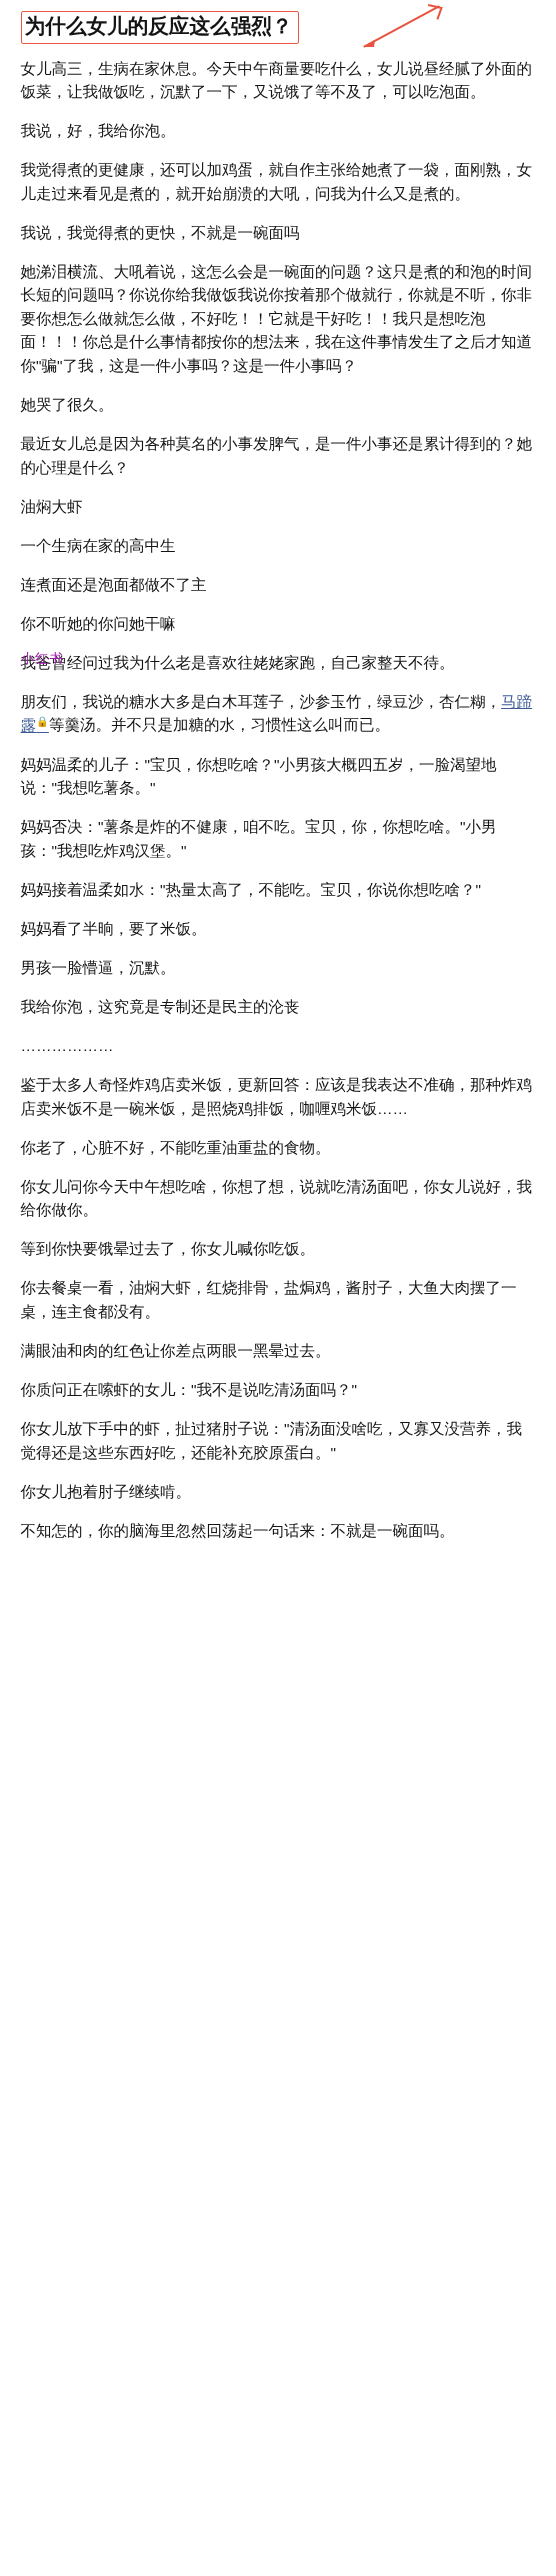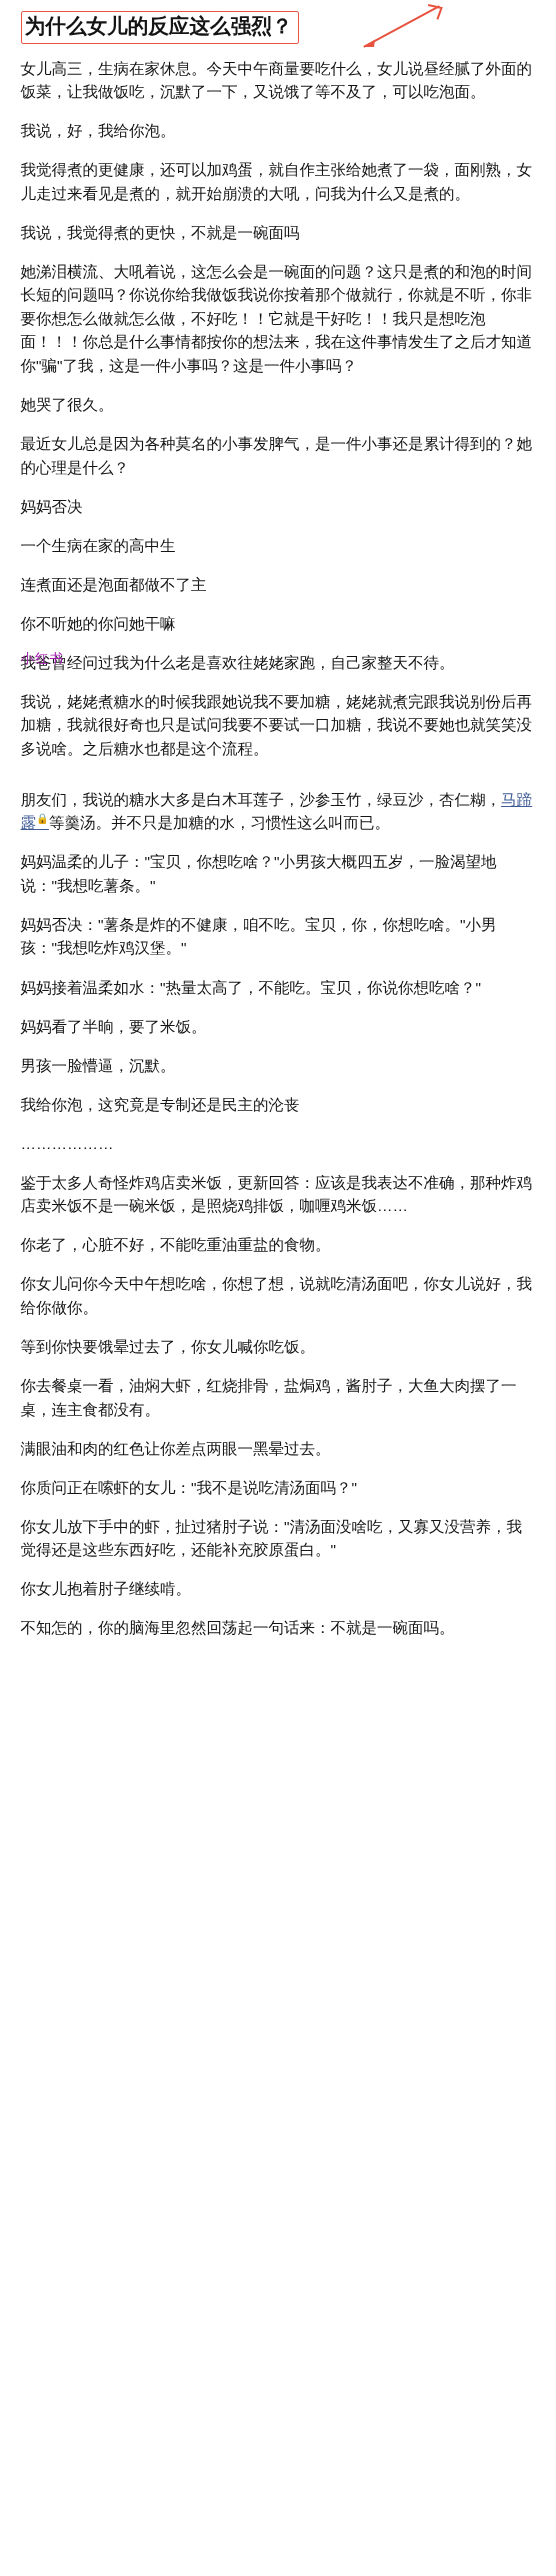--- a/index.html
+++ b/index.html
@@ -99,26 +99,25 @@
   </div>
 
   <div class="body-text">
     <p class="para">女儿高三，生病在家休息。今天中午商量要吃什么，女儿说昼经腻了外面的饭菜，让我做饭吃，沉默了一下，又说饿了等不及了，可以吃泡面。</p>
     <p class="para">我说，好，我给你泡。</p>
     <p class="para">我觉得煮的更健康，还可以加鸡蛋，就自作主张给她煮了一袋，面刚熟，女儿走过来看见是煮的，就开始崩溃的大吼，问我为什么又是煮的。</p>
     <p class="para">我说，我觉得煮的更快，不就是一碗面吗</p>
     <p class="para">她涕泪横流、大吼着说，这怎么会是一碗面的问题？这只是煮的和泡的时间长短的问题吗？你说你给我做饭我说你按着那个做就行，你就是不听，你非要你想怎么做就怎么做，不好吃！！它就是干好吃！！我只是想吃泡面！！！你总是什么事情都按你的想法来，我在这件事情发生了之后才知道你"骗"了我，这是一件小事吗？这是一件小事吗？</p>
     <p class="para">她哭了很久。</p>
     <p class="para">最近女儿总是因为各种莫名的小事发脾气，是一件小事还是累计得到的？她的心理是什么？</p>
-    <p class="para">妈妈否决</p>
+    <p class="para">油焖大虾</p>
     <p class="para">一个生病在家的高中生</p>
     <p class="para">连煮面还是泡面都做不了主</p>
     <p class="para">你不听她的你问她干嘛</p>
     <p class="para">我爸曾经问过我为什么老是喜欢往姥姥家跑，自己家整天不待。</p>
-    <p class="para gap-lg">我说，姥姥煮糖水的时候我跟她说我不要加糖，姥姥就煮完跟我说别份后再加糖，我就很好奇也只是试问我要不要试一口加糖，我说不要她也就笑笑没多说啥。之后糖水也都是这个流程。</p>
 
     <p class="para">
       <span>朋友们，我说的糖水大多是白木耳莲子，沙参玉竹，绿豆沙，杏仁糊，</span><a class="link" href="#"><span>马蹄露</span><span class="lock">🔒</span></a><span>等羹汤。并不只是加糖的水，习惯性这么叫而已。</span>
     </p>
 
     <p class="para">妈妈温柔的儿子："宝贝，你想吃啥？"小男孩大概四五岁，一脸渴望地说："我想吃薯条。"</p>
     <p class="para">妈妈否决："薯条是炸的不健康，咱不吃。宝贝，你，你想吃啥。"小男孩："我想吃炸鸡汉堡。"</p>
     <p class="para">妈妈接着温柔如水："热量太高了，不能吃。宝贝，你说你想吃啥？"</p>
     <p class="para">妈妈看了半晌，要了米饭。</p>
     <p class="para">男孩一脸懵逼，沉默。</p>

